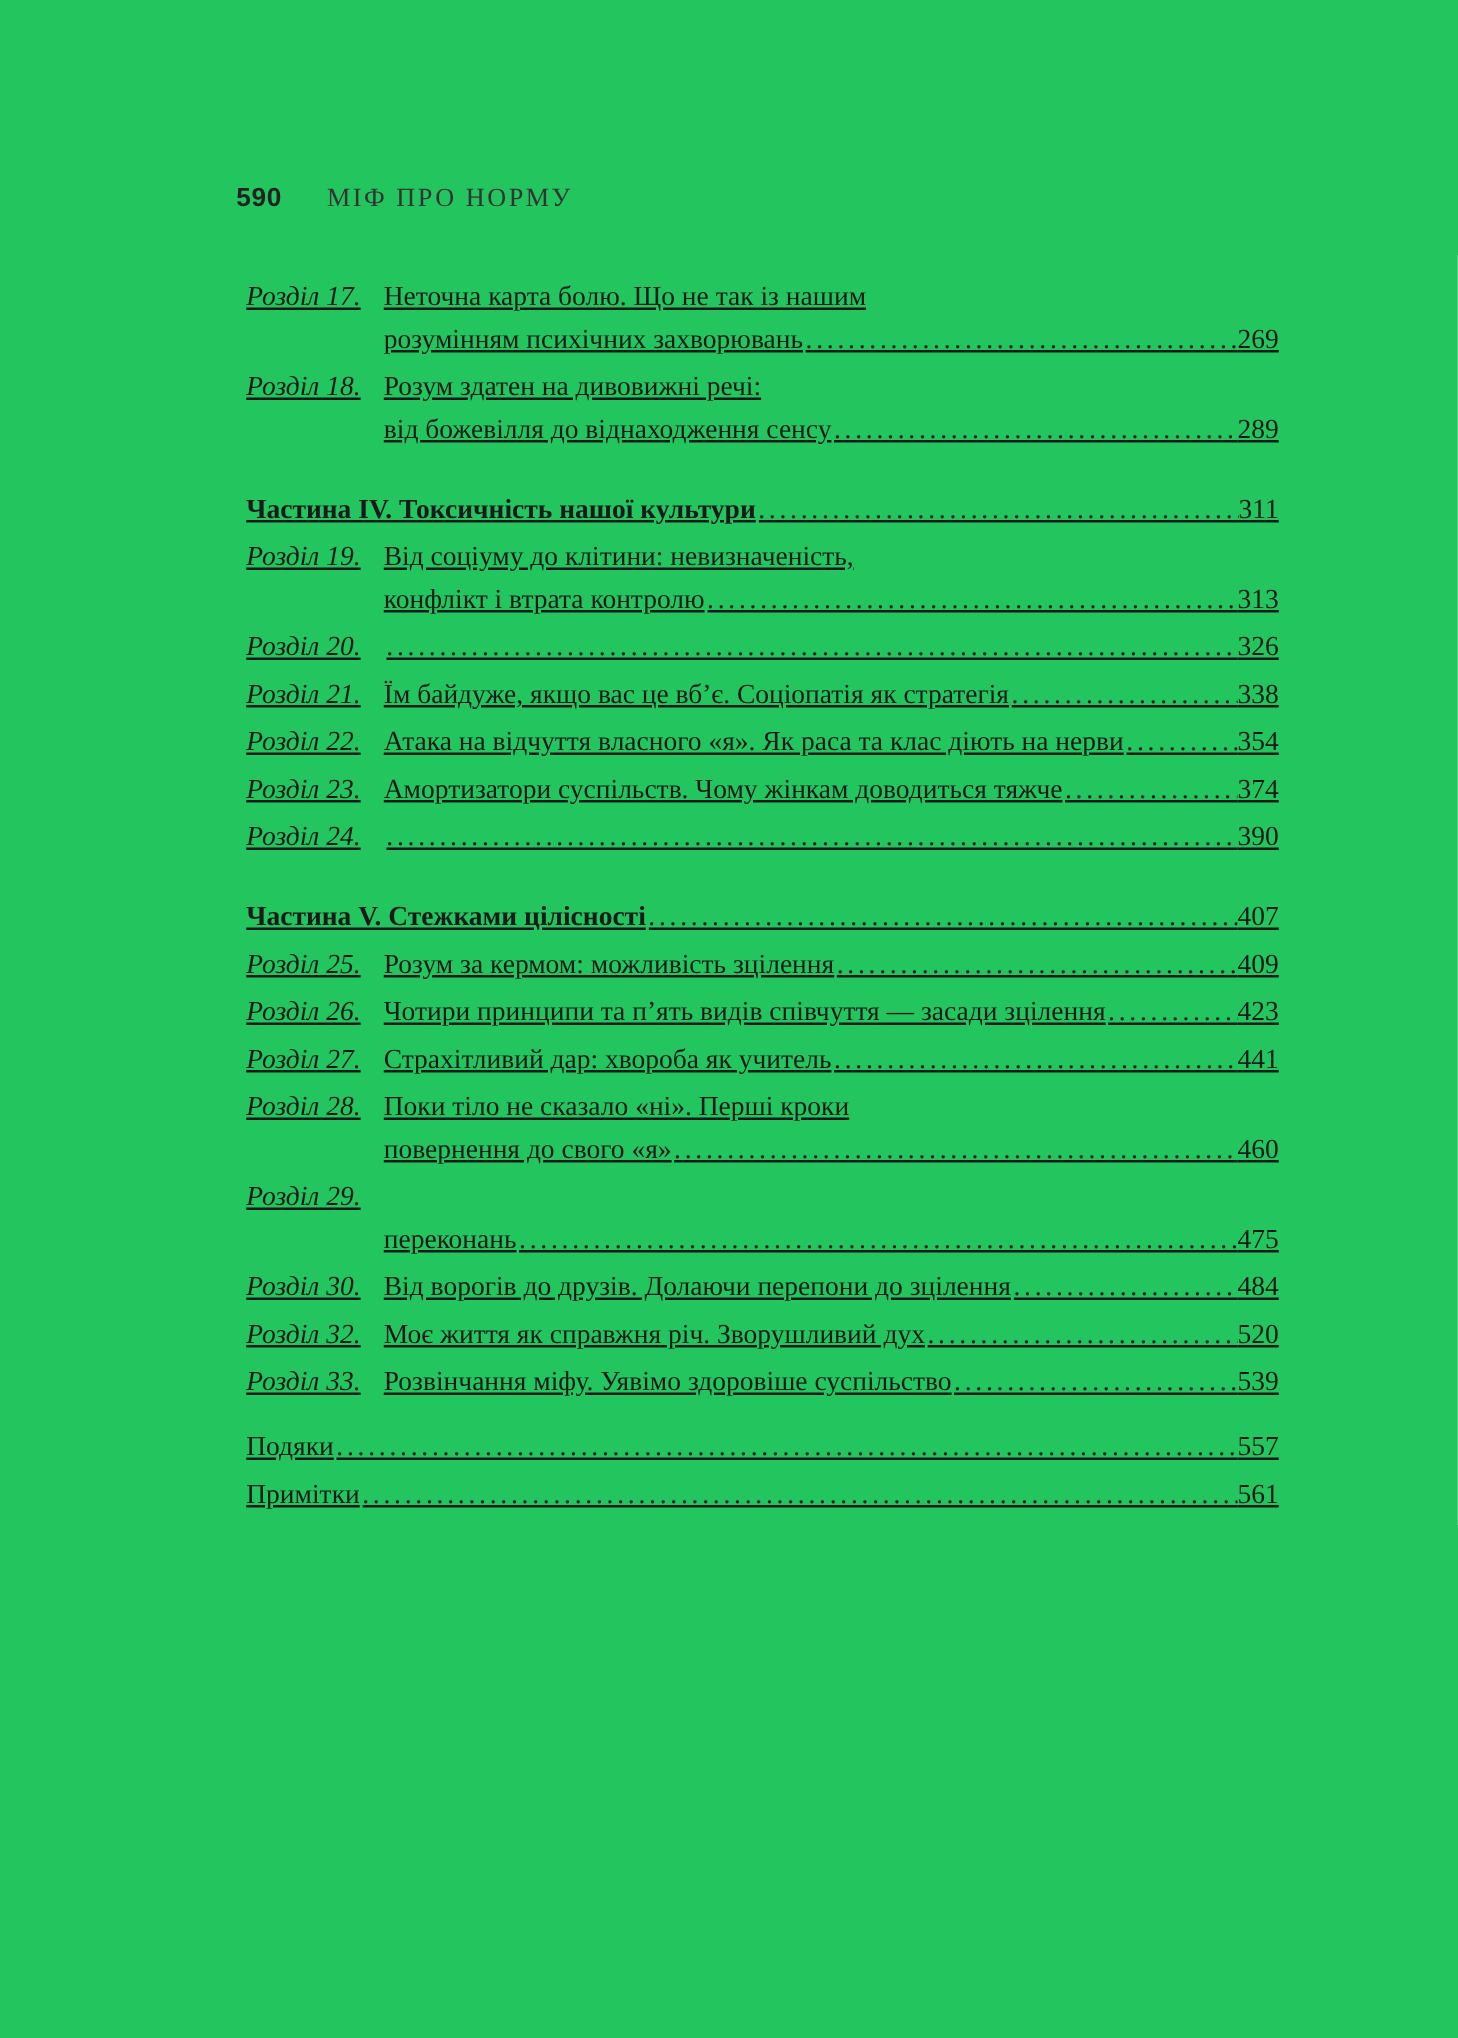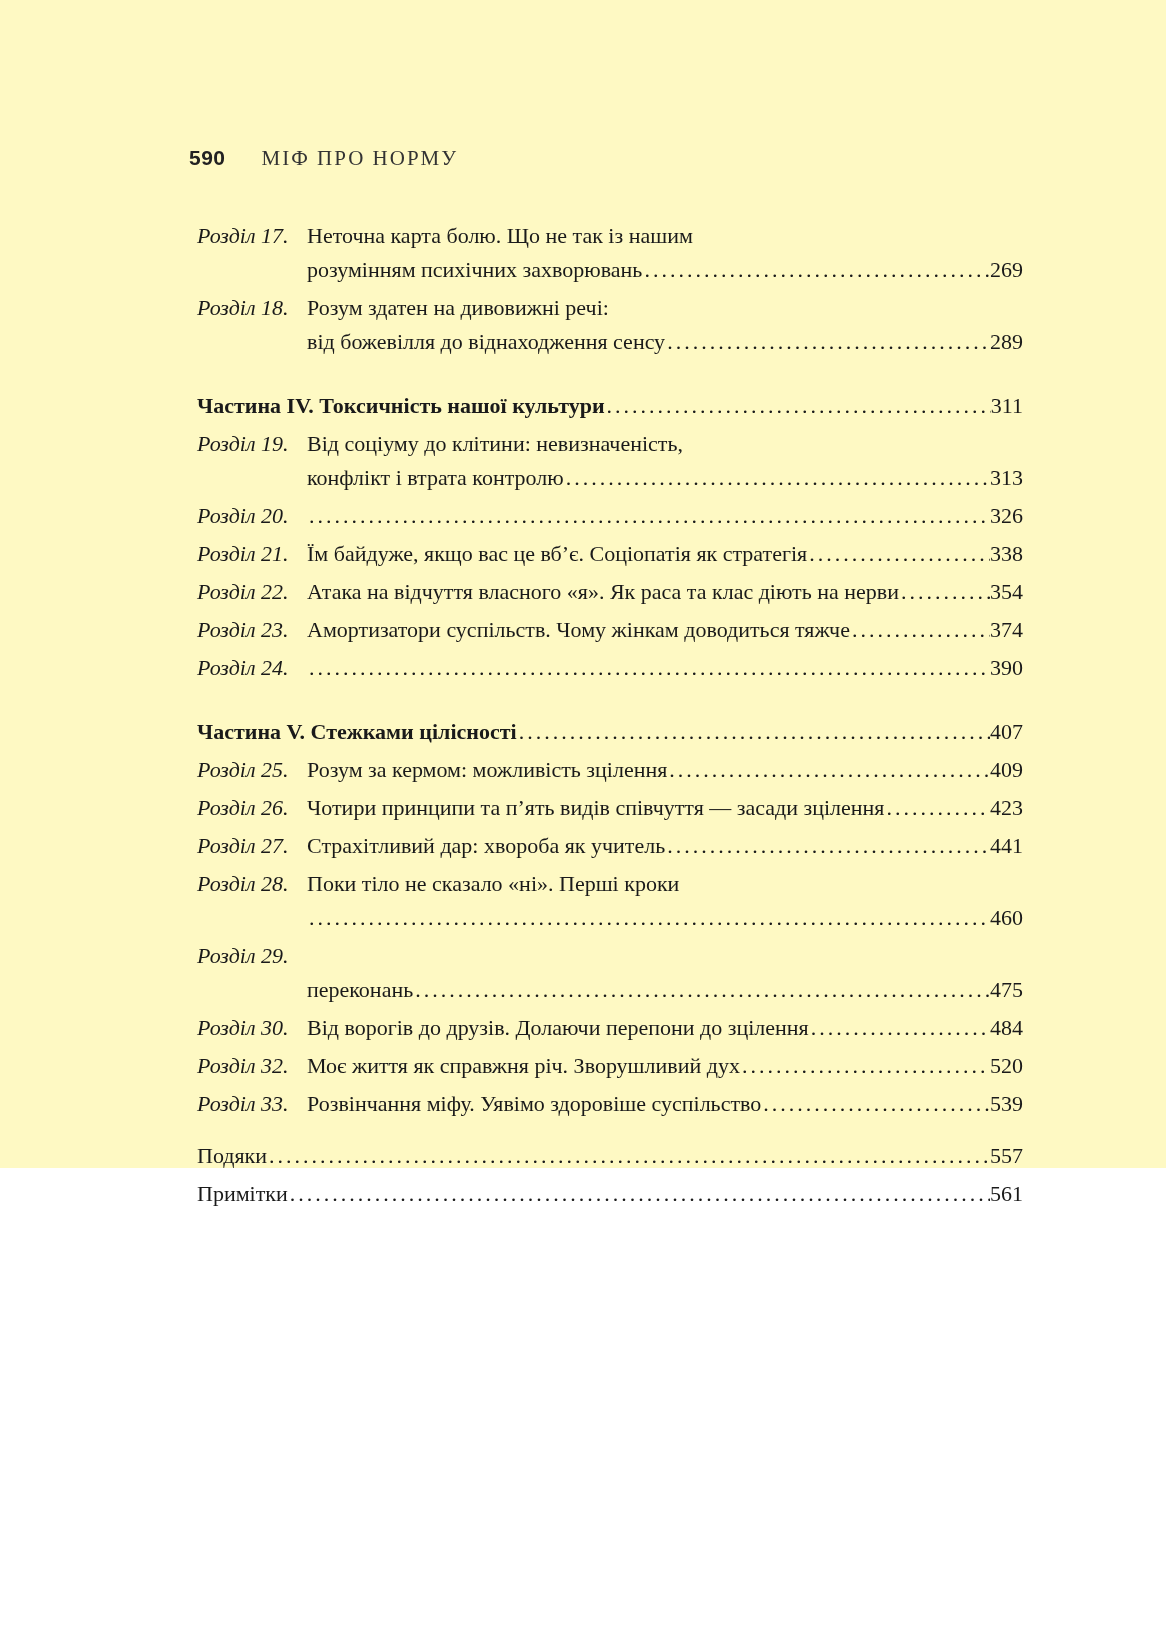--- a/index.html
+++ b/index.html
@@ -3,37 +3,37 @@
 <meta charset="utf-8">
 <style>
   html, body { margin: 0; padding: 0; }
   body {
     width: 1166px; height: 1630px;
     background: #ffffff;
     color: #1a1a1a;
     font-family: "Liberation Serif", "DejaVu Serif", serif;
     overflow: hidden;
   }
-  .sheet { position: relative; width: 1166px; height: 1168px; background: #fef9c3; }
+  .sheet { position: relative; width: 1166px; height: 1630px; background: #22c55e; }
   .content { margin-left: 189px; width: 834px; }
 
   
   .running-head {
     display: flex; align-items: baseline;
     padding-top: 146px;
     font-family: "Liberation Sans", "DejaVu Sans", sans-serif;
     font-size: 21px; line-height: 24px;
   }
   .folio { font-weight: 700; color: #222; letter-spacing: 0.5px; }
   .book-title { margin-left: 36px; color: #333; letter-spacing: 2px; font-weight: 400; font-family: Liberation Serif, serif; }
 
   
   .toc { margin-top: 49px; margin-left: 8px; width: 826px; font-size: 22px; }
   .entry { margin-bottom: 4px; }
-  .entry .line { display: flex; align-items: baseline; line-height: 34px; }
+  .entry .line { display: flex; align-items: baseline; line-height: 34px; text-decoration: underline; }
   .label {
     flex: 0 0 110px; width: 110px;
     font-style: italic; white-space: nowrap;
   }
   .text { white-space: nowrap; }
   .entry.part { margin-top: 30px; }
   .entry.part .text { font-weight: 700; }
   .entry.chapter + .entry.plain { margin-top: 18px; }
   .dots {
     flex: 1 1 auto; overflow: hidden; white-space: nowrap;
@@ -170,20 +170,21 @@
             <span class="page-num">441</span>
           </div>
         </div>
         <div class="entry chapter">
           <div class="line">
             <span class="label">Розділ 28.</span>
             <span class="text">Поки тіло не сказало «ні». Перші кроки</span>
           </div>
           <div class="line">
             <span class="label"></span>
+            <span class="text">повернення до свого «я»</span>
             <span class="dots"></span>
             <span class="page-num">460</span>
           </div>
         </div>
         <div class="entry chapter">
           <div class="line">
             <span class="label">Розділ 29.</span>
           </div>
           <div class="line">
             <span class="label"></span>

